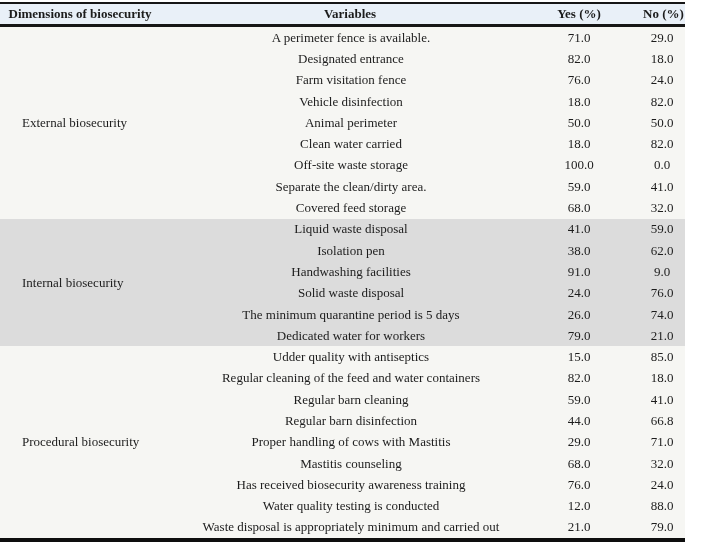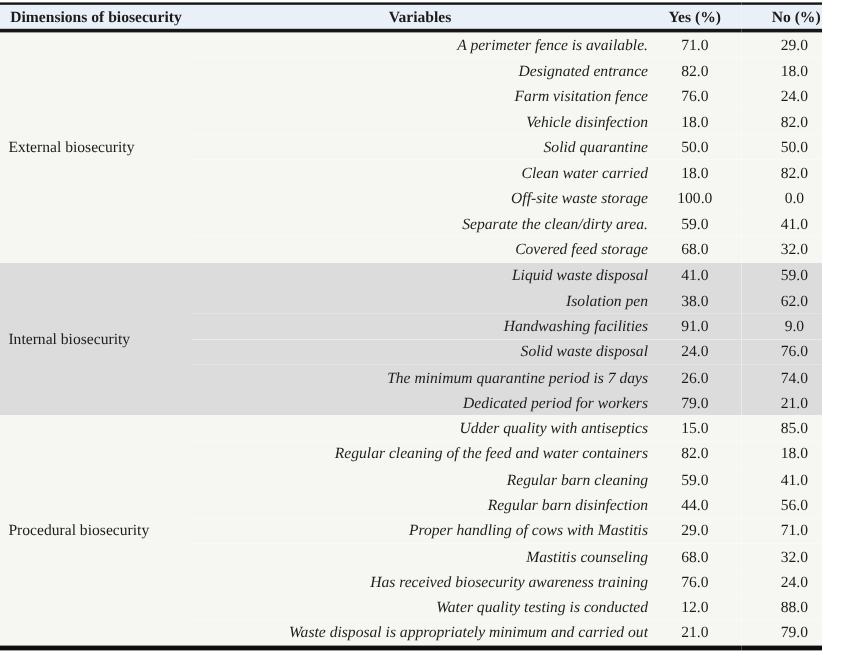--- a/index.html
+++ b/index.html
@@ -47,28 +47,27 @@
 
   tbody td {
     height: 21.3px;
     padding: 0;
     vertical-align: middle;
     font-size: 13px;
     white-space: nowrap;
     overflow: hidden;
   }
   td.dim-cell {
-    padding-left: 7px;
+    padding-left: 22px;
     text-align: left;
     vertical-align: middle;
   }
   td.var-cell {
     padding-left: 2px;
-    text-align: right;
-    font-style: italic;
+    text-align: center;
   }
   td.yes-cell { text-align: center; }
   td.no-cell  { text-align: center; padding-right: 9px; }
 
   tr.row-plain  { background: #f6f6f3; }
   tr.row-shaded { background: #dcdcdc; }
 </style>
 </head>
 <body>
 
@@ -104,21 +103,21 @@
           <td class="var-cell">Farm visitation fence</td>
           <td class="yes-cell">76.0</td>
           <td class="no-cell">24.0</td>
         </tr>
         <tr class="row-plain">
           <td class="var-cell">Vehicle disinfection</td>
           <td class="yes-cell">18.0</td>
           <td class="no-cell">82.0</td>
         </tr>
         <tr class="row-plain">
-          <td class="var-cell">Solid quarantine</td>
+          <td class="var-cell">Animal perimeter</td>
           <td class="yes-cell">50.0</td>
           <td class="no-cell">50.0</td>
         </tr>
         <tr class="row-plain">
           <td class="var-cell">Clean water carried</td>
           <td class="yes-cell">18.0</td>
           <td class="no-cell">82.0</td>
         </tr>
         <tr class="row-plain">
           <td class="var-cell">Off-site waste storage</td>
@@ -150,26 +149,26 @@
           <td class="var-cell">Handwashing facilities</td>
           <td class="yes-cell">91.0</td>
           <td class="no-cell">9.0</td>
         </tr>
         <tr class="row-shaded">
           <td class="var-cell">Solid waste disposal</td>
           <td class="yes-cell">24.0</td>
           <td class="no-cell">76.0</td>
         </tr>
         <tr class="row-shaded">
-          <td class="var-cell">The minimum quarantine period is 7 days</td>
+          <td class="var-cell">The minimum quarantine period is 5 days</td>
           <td class="yes-cell">26.0</td>
           <td class="no-cell">74.0</td>
         </tr>
         <tr class="row-shaded">
-          <td class="var-cell">Dedicated period for workers</td>
+          <td class="var-cell">Dedicated water for workers</td>
           <td class="yes-cell">79.0</td>
           <td class="no-cell">21.0</td>
         </tr>
         <tr class="row-plain">
           <td class="dim-cell" rowspan="9">Procedural biosecurity</td>
           <td class="var-cell">Udder quality with antiseptics</td>
           <td class="yes-cell">15.0</td>
           <td class="no-cell">85.0</td>
         </tr>
         <tr class="row-plain">
@@ -178,21 +177,21 @@
           <td class="no-cell">18.0</td>
         </tr>
         <tr class="row-plain">
           <td class="var-cell">Regular barn cleaning</td>
           <td class="yes-cell">59.0</td>
           <td class="no-cell">41.0</td>
         </tr>
         <tr class="row-plain">
           <td class="var-cell">Regular barn disinfection</td>
           <td class="yes-cell">44.0</td>
-          <td class="no-cell">56.0</td>
+          <td class="no-cell">66.8</td>
         </tr>
         <tr class="row-plain">
           <td class="var-cell">Proper handling of cows with Mastitis</td>
           <td class="yes-cell">29.0</td>
           <td class="no-cell">71.0</td>
         </tr>
         <tr class="row-plain">
           <td class="var-cell">Mastitis counseling</td>
           <td class="yes-cell">68.0</td>
           <td class="no-cell">32.0</td>

